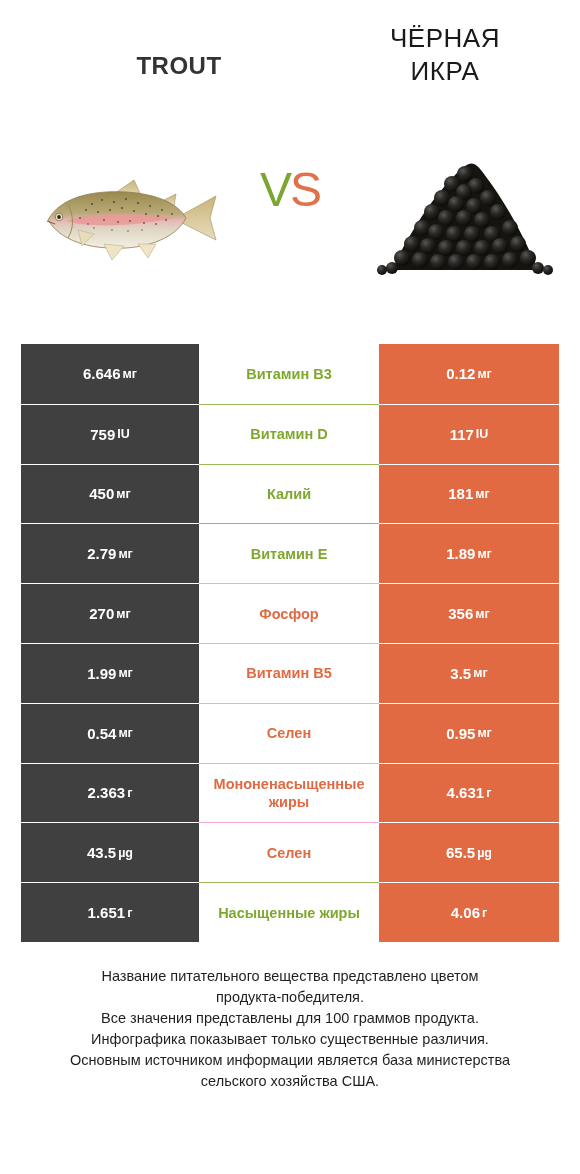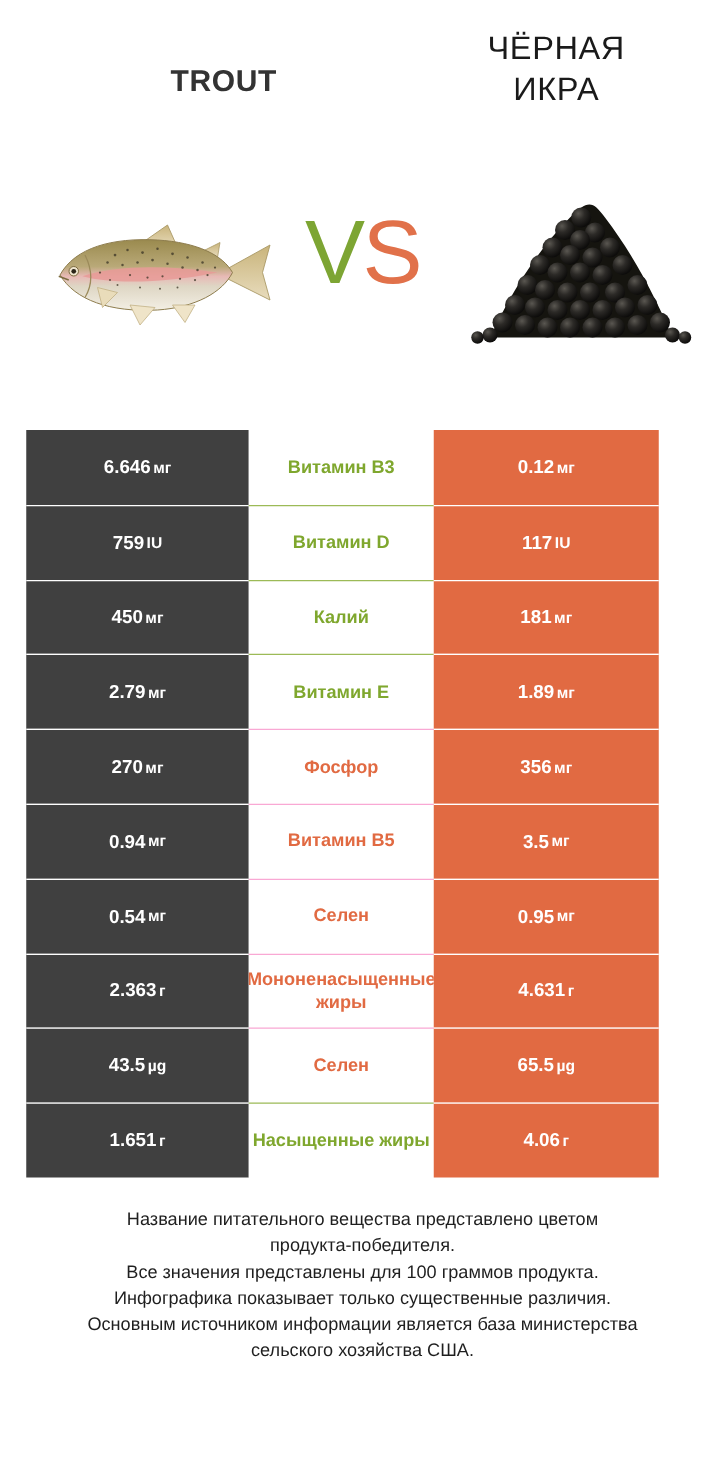--- a/index.html
+++ b/index.html
@@ -79,21 +79,21 @@
     top: 18px;
     width: 190px;
     height: 140px;
   }
   .vs {
     position: absolute;
     left: 232px;
     top: 36px;
     width: 116px;
     text-align: center;
-    font-size: 72px;
+    font-size: 48px;
     font-weight: 400;
     line-height: 1;
     letter-spacing: -2px;
   }
   .vs .v { color: #7DA533; }
   .vs .s { color: #E1714A; }
 
   
   .table {
     position: absolute;
@@ -129,21 +129,21 @@
     width: 180px;
     background: #E16A42;
     color: #ffffff;
     font-size: 15px;
     font-weight: bold;
     border-top: 1.5px solid #ffffff;
     text-align: center;
   }
   .row:first-child .cell.right { border-top: none; }
   .cell.mid {
-    width: 148px;
+    width: 180px;
     background: #ffffff;
     font-size: 14.5px;
     font-weight: bold;
     line-height: 1.25;
     padding: 0 2px;
     white-space: nowrap;
   }
   .cell.mid.wrap { white-space: normal; }
   .row.win-green .cell.mid {
     color: #7FA72E;
@@ -386,21 +386,21 @@
         <span>Фосфор</span>
       </div>
       <div class="cell right">
         <span>356</span>
           <span class="unit">мг</span>
       </div>
     </div>
 
     <div class="row win-orange">
       <div class="cell left">
-        <span>0.94</span>
+        <span>1.99</span>
           <span class="unit">мг</span>
       </div>
       <div class="cell mid">
         <span>Витамин B5</span>
       </div>
       <div class="cell right">
         <span>3.5</span>
           <span class="unit">мг</span>
       </div>
     </div>

